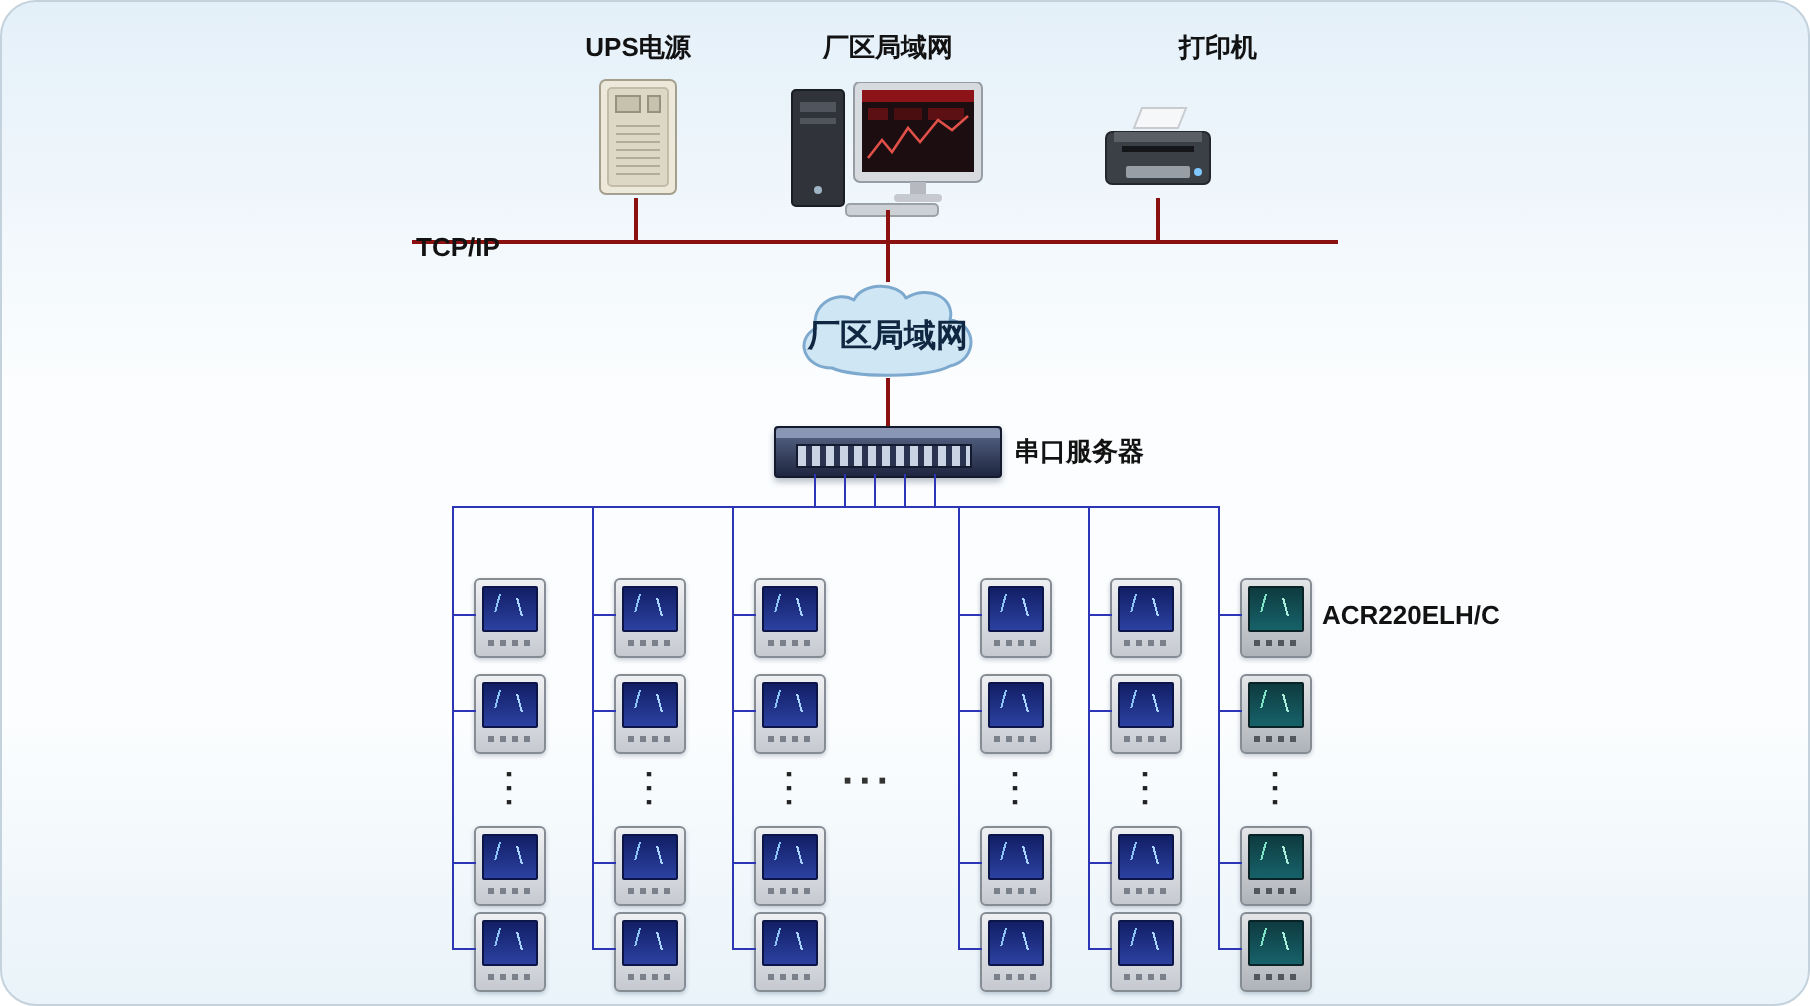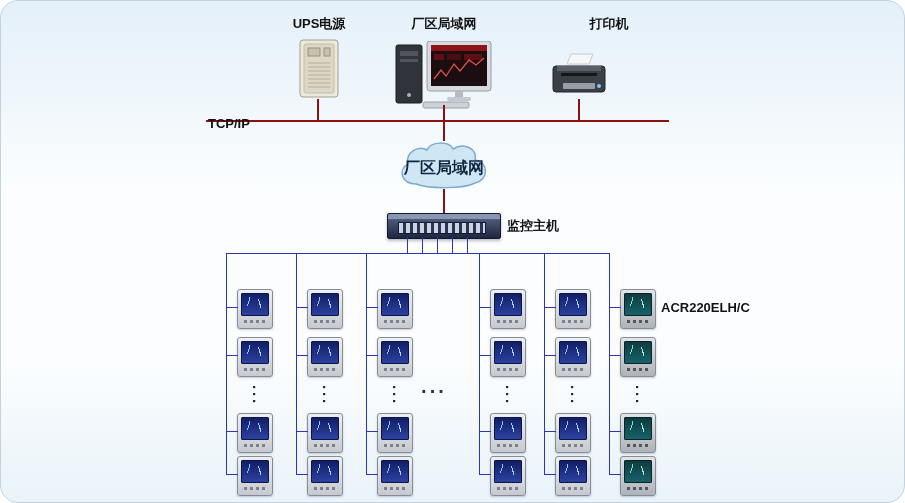--- a/index.html
+++ b/index.html
@@ -124,21 +124,21 @@
       <path d="M22,45 C8,45 3,31 14,25 C11,13 25,6 33,11 C37,2 55,2 59,10 C70,3 84,10 81,21 C95,23 95,41 81,44 C70,50 34,50 22,45 Z" fill="#cfe6f5" stroke="#7ea9ce" stroke-width="1.5" stroke-linejoin="round"></path>
     </svg>
     <div class="cloudlbl">厂区局域网</div>
   </div>
 
   <div class="vr" style="left:442px;top:188px;height:24px"></div>
 
   <div class="server" style="left:386px;top:212px">
     <div class="ports"></div>
   </div>
-  <div class="lbl" style="left:506px;top:216px">监控主机</div>
+  <div class="lbl" style="left:506px;top:216px">串口服务器</div>
 
   <div class="vb" style="left:406px;top:236px;height:17px"></div>
   <div class="vb" style="left:421px;top:236px;height:17px"></div>
   <div class="vb" style="left:436px;top:236px;height:17px"></div>
   <div class="vb" style="left:451px;top:236px;height:17px"></div>
   <div class="vb" style="left:466px;top:236px;height:17px"></div>
 
   <div class="hb" style="left:225px;top:252px;width:384px"></div>
 
   <div class="vb" style="left:225px;top:252px;height:221px"></div>

